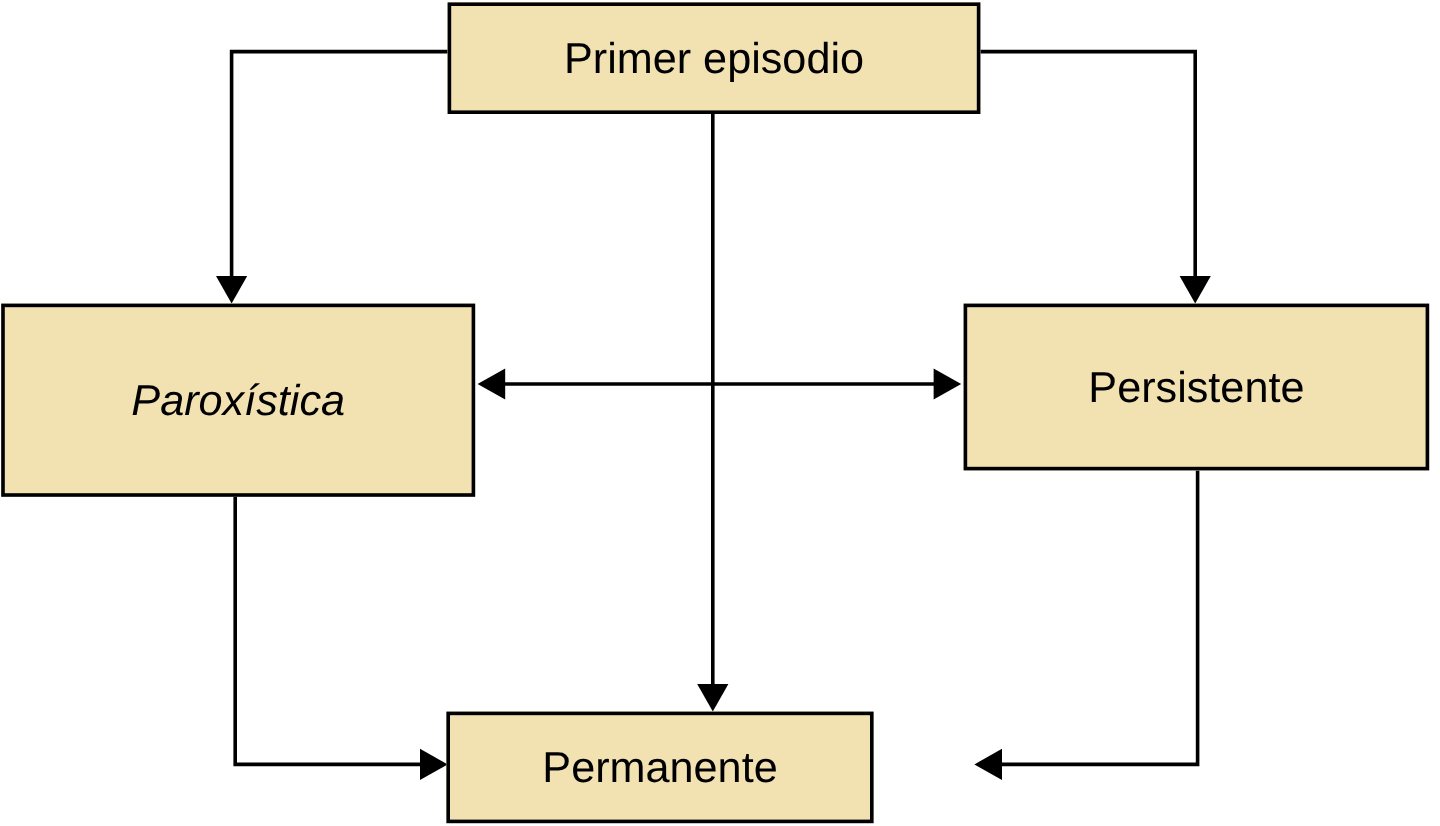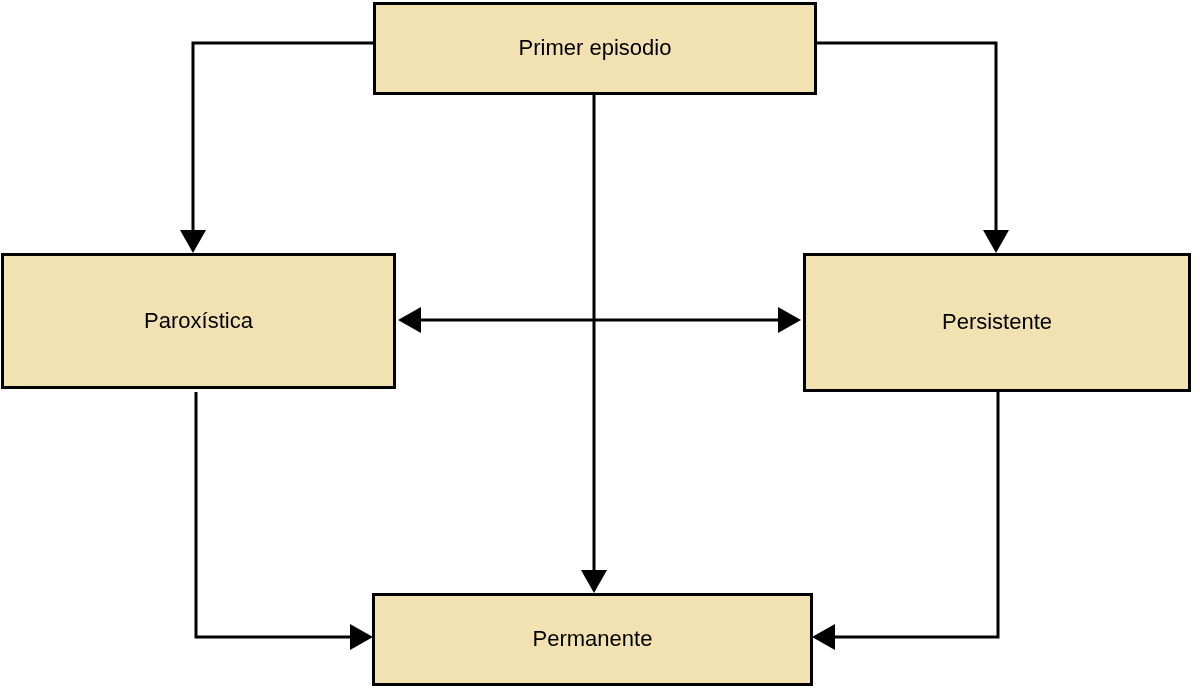--- a/index.html
+++ b/index.html
@@ -21,29 +21,29 @@
   svg.edges path{stroke:var(--connector);stroke-width:3;fill:none;}
   svg.edges polygon{fill:var(--connector);stroke:none;}
   .node{
     position:absolute;
     background:var(--box-fill);
     border:3px solid var(--box-border);
     box-sizing:border-box;
     display:flex;flex-direction:column;
     align-items:center;justify-content:center;
     color:var(--text);
-    font-size:22px;
+    font-size:36px;
     line-height:1.38;
     text-align:center;
     white-space:nowrap;
   }
   .node--first   {left:373px;top:2px;  width:444px;height:93px;}
-  .node--parox   {left:1px;  top:253px;width:395px;height:136px;}
+  .node--parox   {left:1px;  top:253px;width:395px;height:161px;font-style:italic;}
   .node--persist {left:803px;top:253px;width:388px;height:139px;}
-  .node--perm    {left:372px;top:593px;width:441px;height:93px;}
+  .node--perm    {left:372px;top:593px;width:356px;height:93px;}
 </style>
 </head>
 <body>
 
 <div class="canvas">
 
   <svg class="edges" viewBox="0 0 1200 688" aria-hidden="true">
 
     <g>
       <path d="M373,43 H193 V232"></path>

